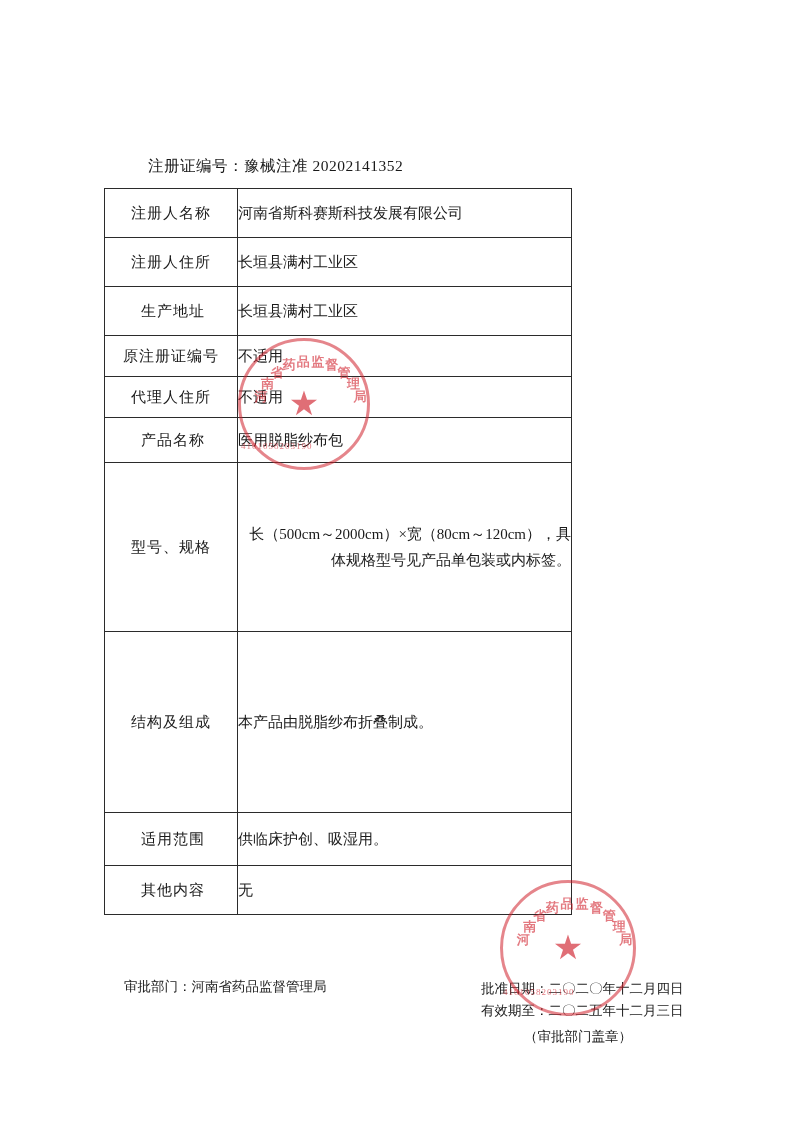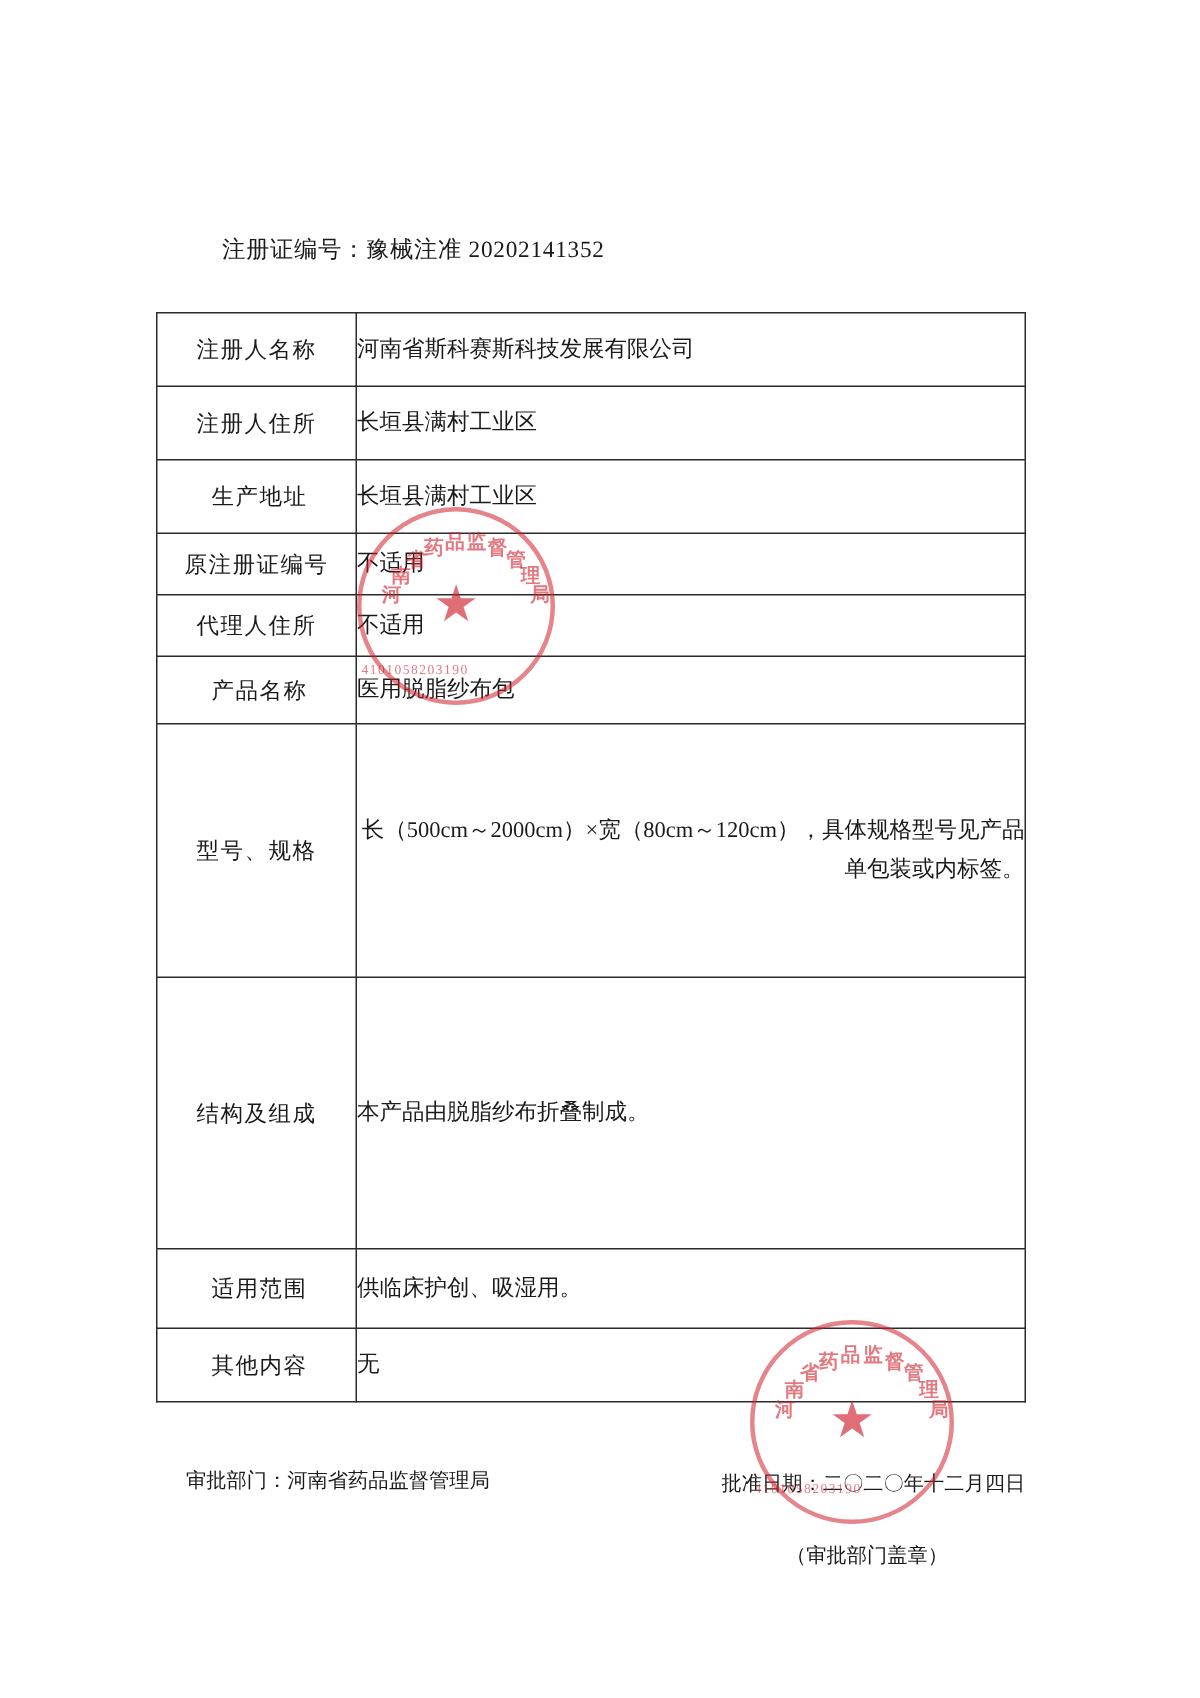--- a/index.html
+++ b/index.html
@@ -36,24 +36,23 @@
     position: absolute;
     top: 156px;
     left: 148px;
     font-size: 15.5px;
     letter-spacing: 0.5px;
   }
   table.cert {
     position: absolute;
     top: 188px;
     left: 104px;
-    width: 580px;
+    width: 468px;
     border-collapse: collapse;
     table-layout: fixed;
-    margin-top: 20px;
   }
   table.cert td {
     border: 1px solid #2b2b2b;
     font-size: 15px;
     vertical-align: middle;
     padding: 0;
   }
   td.label {
     width: 132px;
     text-align: center;
@@ -195,20 +194,21 @@
         <td class="label sp1">其他内容</td>
         <td class="value" style="height:48px">无</td>
       </tr>
     </tbody>
   </table>
 
   <div class="footer">
     <div class="left">审批部门：河南省药品监督管理局</div>
     <div class="right">
       <div>批准日期：二〇二〇年十二月四日</div>
+      <div>有效期至：二〇二五年十二月三日</div>
     </div>
     <div class="seal-note">（审批部门盖章）</div>
   </div>
 
   <div class="seal" id="seal1">
     <div class="ring-text">
       <span style="transform: rotate(-72deg) translate(0, -52px) rotate(72deg);">河</span>
       <span style="transform: rotate(-56deg) translate(0, -52px) rotate(56deg);">南</span>
       <span style="transform: rotate(-40deg) translate(0, -52px) rotate(40deg);">省</span>
       <span style="transform: rotate(-24deg) translate(0, -52px) rotate(24deg);">药</span>

